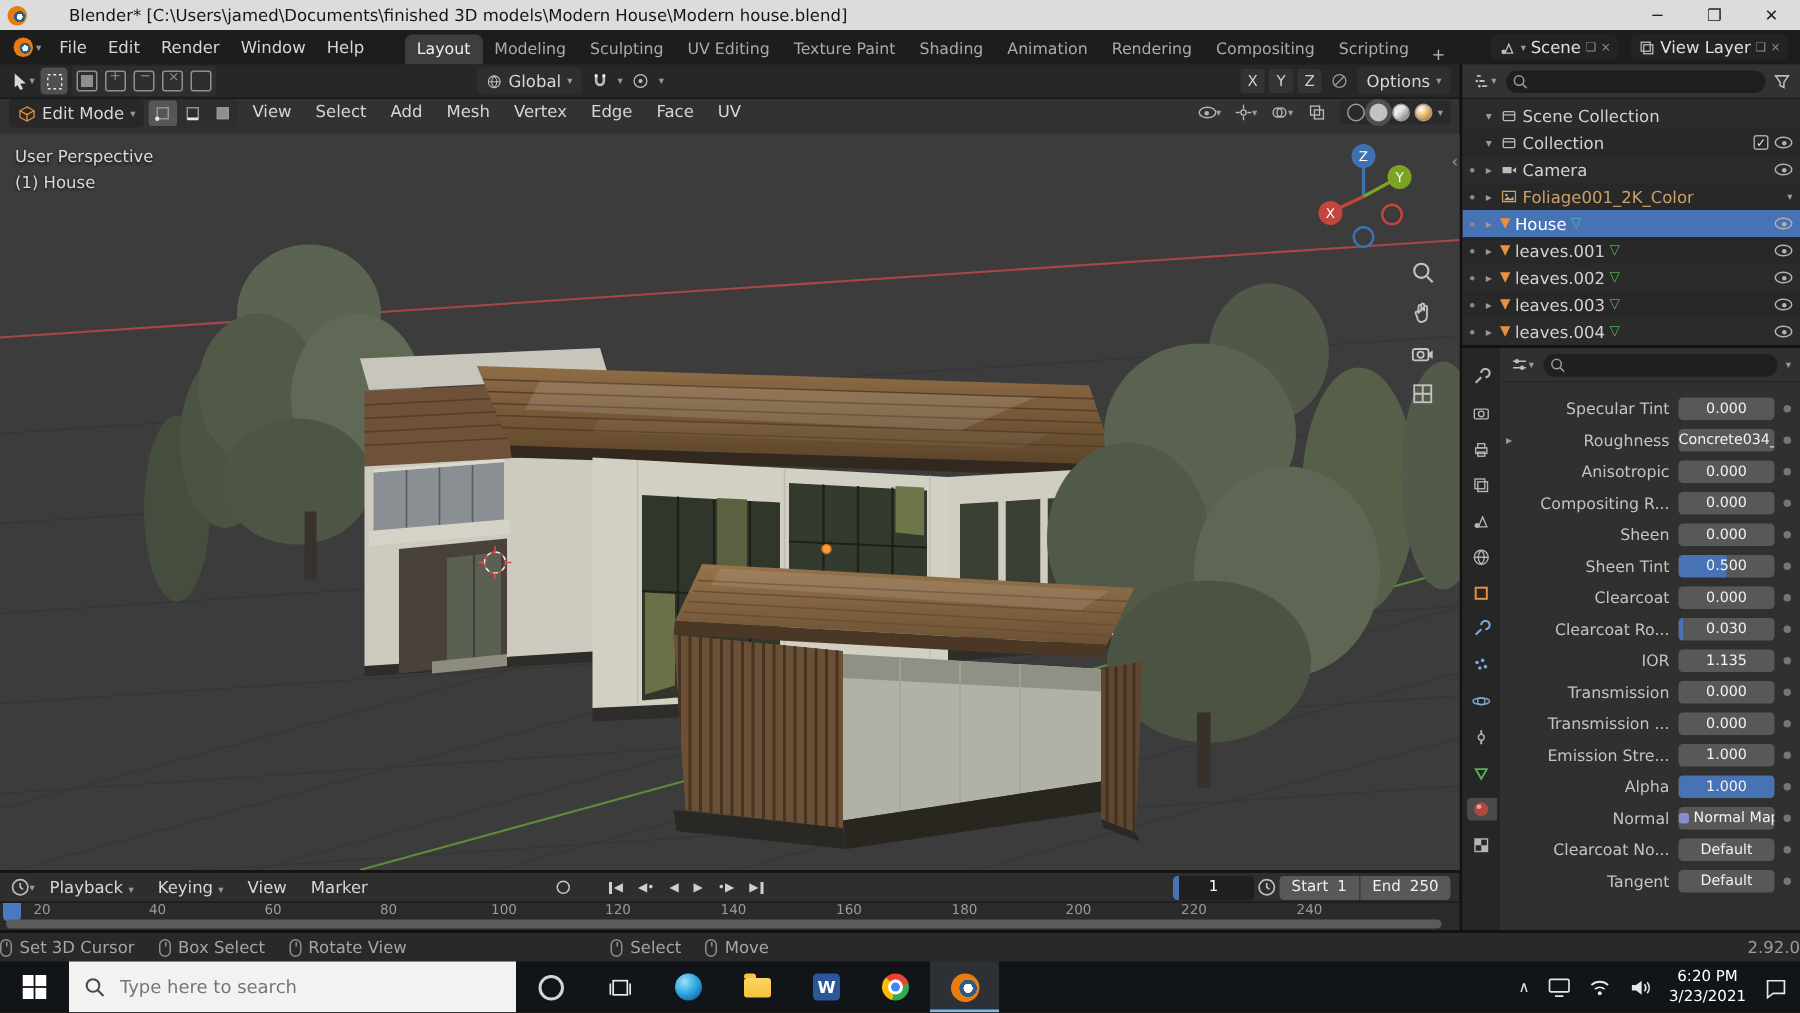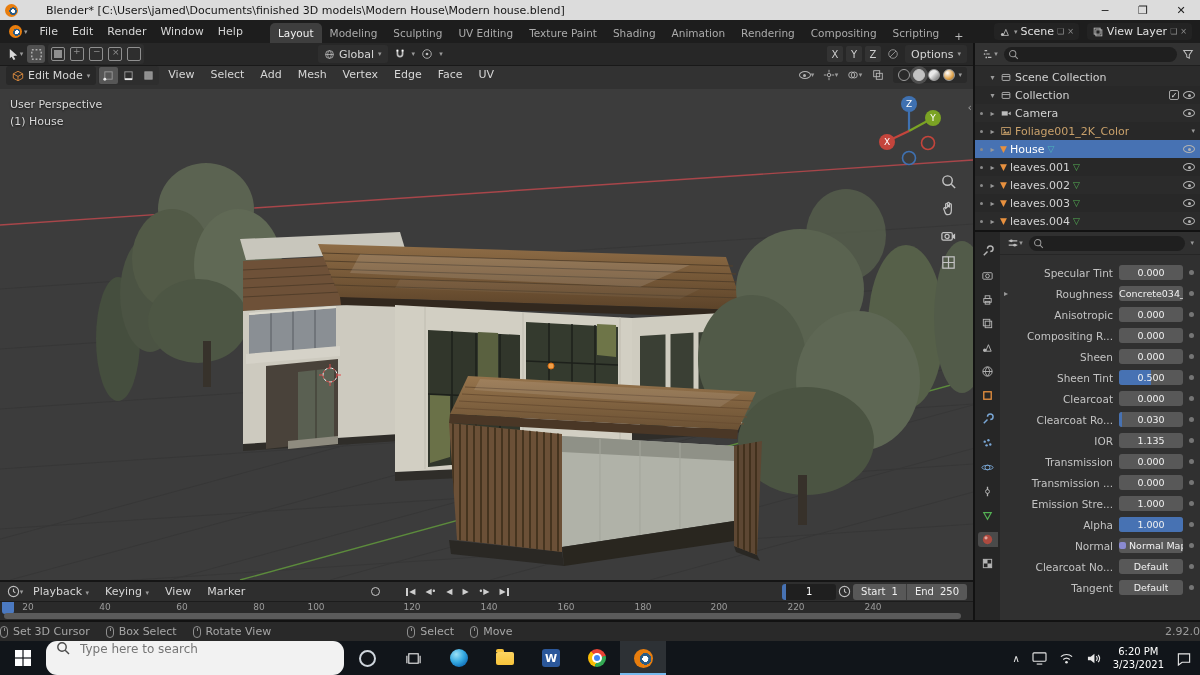--- a/index.html
+++ b/index.html
@@ -118,21 +118,21 @@
 .nm-ic{width:7px;height:7px;background:#8a8ad0;border-radius:2px;margin-right:3px;flex:none;position:relative;z-index:1;}
 
 .statusbar{height:21px;background:#292929;border-top:2px solid #121212;display:flex;align-items:center;gap:16px;padding:0 0;color:#a6a6a6;flex:none;}
 .hint{display:flex;align-items:center;gap:5px;white-space:nowrap;}
 .mouse{width:8px;height:12px;border:1px solid #8f8f8f;border-radius:4px;display:inline-block;position:relative;}
 .mouse::after{content:"";position:absolute;left:3px;top:1px;width:1px;height:3px;background:#8f8f8f;}
 .ver{margin-left:auto;color:#9c9c9c;}
 
 .taskbar{height:34px;background:#11151a;display:flex;align-items:center;color:#fff;flex:none;}
 .tk-btn{width:46px;height:34px;display:flex;align-items:center;justify-content:center;flex:none;}
-.tb-search{width:298px;height:34px;background:#f2f2f2;display:flex;align-items:flex-start;gap:8px;padding:0 10px;flex:none;border-radius:11px;}
+.tb-search{width:298px;height:34px;background:#f2f2f2;display:flex;align-items:center;gap:8px;padding:0 10px;flex:none;}
 .tb-search input{flex:1;border:none;outline:none;background:transparent;color:#3a3a3a;font-size:12px;font-family:inherit;min-width:0;}
 .tk-btn.active-app{background:rgba(255,255,255,.12);box-shadow:inset 0 -2px 0 #76b9ed;}
 .cortana{width:17px;height:17px;border:2px solid #cfd6dd;border-radius:50%;}
 .chrome-ico{width:18px;height:18px;border-radius:50%;background:conic-gradient(from -45deg,#ea4335 0 120deg,#34a853 120deg 240deg,#fbbc05 240deg 360deg);position:relative;}
 .chrome-ico::before{content:"";position:absolute;inset:4px;background:#fff;border-radius:50%;}
 .chrome-ico::after{content:"";position:absolute;inset:6px;background:#4285f4;border-radius:50%;}
 .edge-ico{width:18px;height:18px;border-radius:50%;background:radial-gradient(circle at 35% 30%,#9be0f5,#35a9e1 45%,#0b63b0 85%);}
 .word-ico{width:18px;height:18px;border-radius:3px;background:#2b579a;color:#fff;font-size:11px;font-weight:bold;display:flex;align-items:center;justify-content:center;}
 .word-ico::after{content:"W";}
 .folder-ico{width:18px;height:13px;background:linear-gradient(#fcd462,#f8c33a);border-radius:2px;position:relative;}
@@ -599,21 +599,21 @@
             </span>
         </span>
       </div>
 
       <div class="tl-ruler">
         <span class="playhead"></span>
         <span class="tick" style="left:28px">20</span>
         <span class="tick" style="left:105px">40</span>
         <span class="tick" style="left:182px">60</span>
         <span class="tick" style="left:259px">80</span>
-        <span class="tick" style="left:316px">100</span>
+        <span class="tick" style="left:336px">100</span>
         <span class="tick" style="left:412px">120</span>
         <span class="tick" style="left:489px">140</span>
         <span class="tick" style="left:566px">160</span>
         <span class="tick" style="left:643px">180</span>
         <span class="tick" style="left:719px">200</span>
         <span class="tick" style="left:796px">220</span>
         <span class="tick" style="left:873px">240</span>
         <span class="hscroll"></span>
       </div>
     </div>

